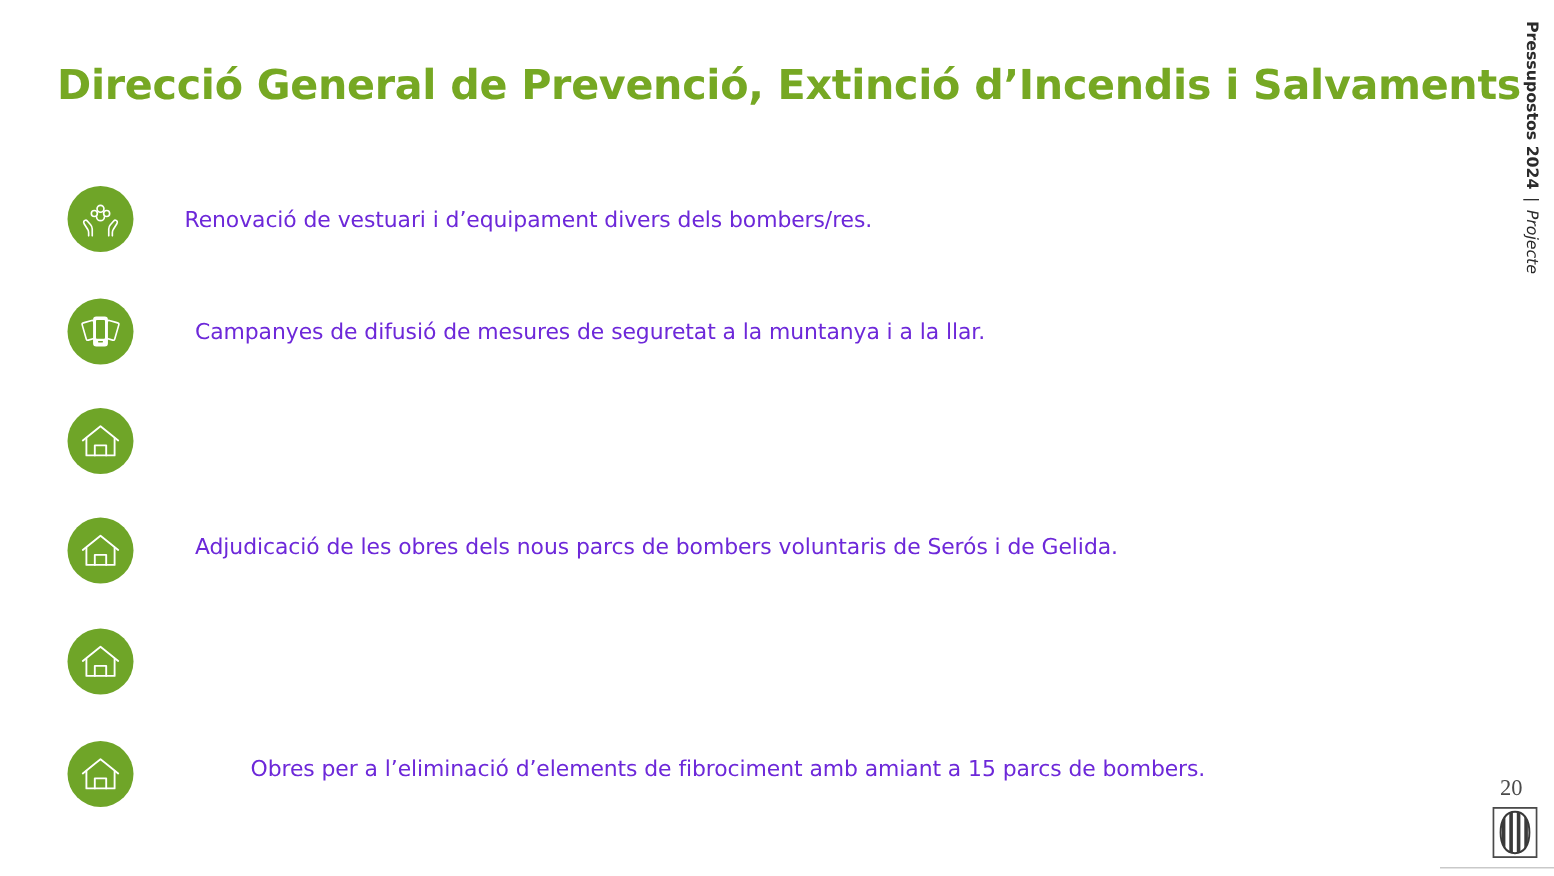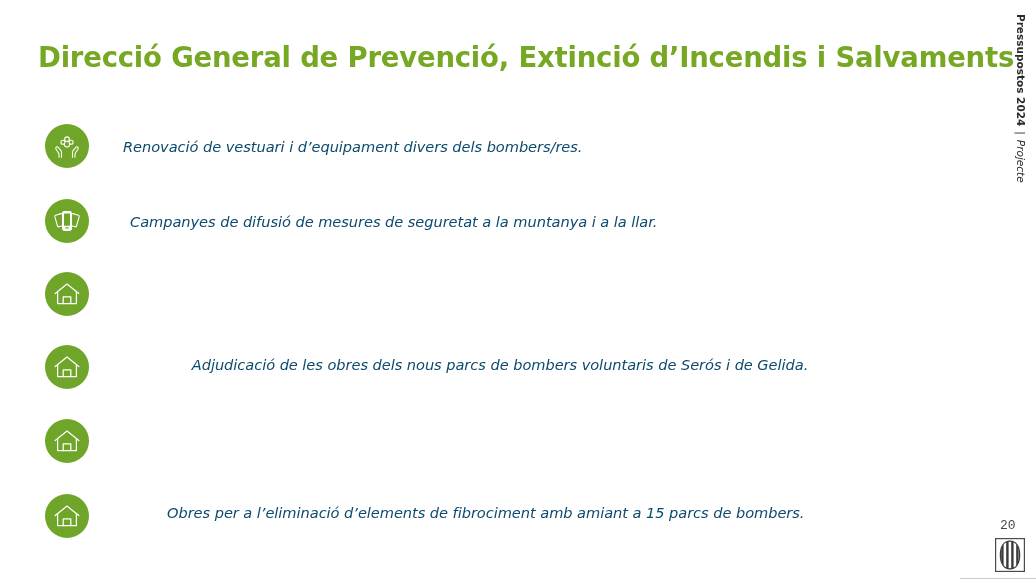--- a/index.html
+++ b/index.html
@@ -55,24 +55,23 @@
     align-items: center;
     justify-content: center;
     flex: none;
   }
   .bullet-icon svg {
     display: block;
   }
   .bullet-text {
     position: absolute;
     font-family: "DejaVu Sans", "Liberation Sans", sans-serif;
-    font-style: italic;
     font-size: 14.6px;
     line-height: 21px;
-    color: #0c4a6e;
+    color: #6d28d9;
     white-space: pre-line;
     letter-spacing: -0.05px;
   }
 
   
   .side-caption {
     position: absolute;
     right: 5px;
     top: 14px;
     height: 240px;
@@ -94,23 +93,23 @@
   }
   .side-caption-bold { font-weight: 700; }
   .side-caption-sep  { font-weight: 400; padding: 0 5px; }
   .side-caption-ital { font-style: italic; font-weight: 400; }
 
   
   .page-number {
     position: absolute;
     left: 1000px;
     top: 518px;
-    font-size: 13px;
+    font-size: 15px;
     color: #4A4A4A;
-    font-family: Liberation Mono, monospace;
+    font-family: Liberation Serif, serif;
   }
   .footer-logo {
     position: absolute;
     left: 995px;
     top: 538px;
     width: 30px;
     height: 34px;
   }
   .footer-rule {
     position: absolute;
@@ -161,21 +160,21 @@
       </svg>
     </div>
 
     <div class="bullet-icon" style="left:45px; top:345px;">
       <svg width="28" height="26" viewBox="0 0 28 26" fill="none" stroke="#ffffff" stroke-width="1.25" stroke-linecap="round" stroke-linejoin="round">
         <path d="M2.2 12.6 14 3.1l11.8 9.5"></path>
         <path d="M4.6 11.2v11.4h18.8V11.2"></path>
         <path d="M10.2 22.6v-6.7h7.6v6.7"></path>
       </svg>
     </div>
-    <div class="bullet-text" style="left:130px; top:354px; width:740px;text-align:center;">Adjudicació de les obres dels nous parcs de bombers voluntaris de Serós i de Gelida.</div>
+    <div class="bullet-text" style="left:130px; top:354px; width:740px;">Adjudicació de les obres dels nous parcs de bombers voluntaris de Serós i de Gelida.</div>
 
     <div class="bullet-icon" style="left:45px; top:419px;">
       <svg width="28" height="26" viewBox="0 0 28 26" fill="none" stroke="#ffffff" stroke-width="1.25" stroke-linecap="round" stroke-linejoin="round">
         <path d="M2.2 12.6 14 3.1l11.8 9.5"></path>
         <path d="M4.6 11.2v11.4h18.8V11.2"></path>
         <path d="M10.2 22.6v-6.7h7.6v6.7"></path>
       </svg>
     </div>
 
     <div class="bullet-icon" style="left:45px; top:494px;">

